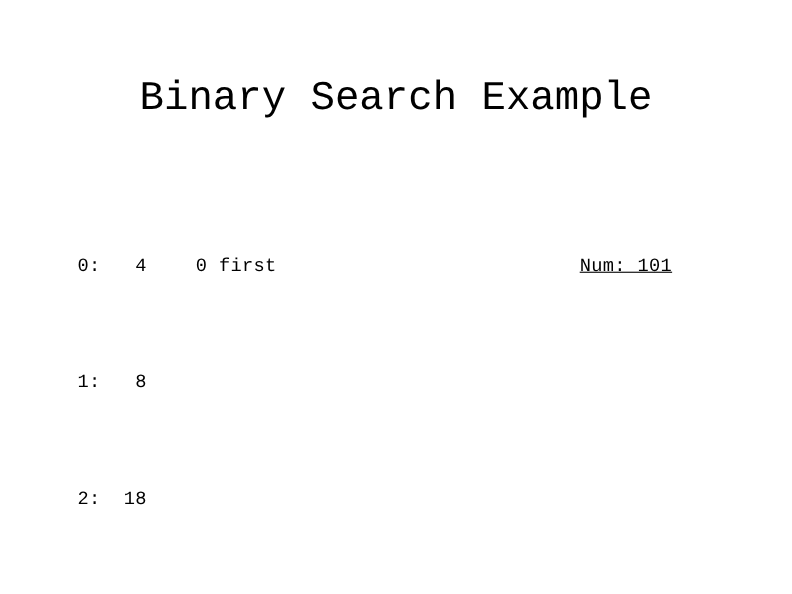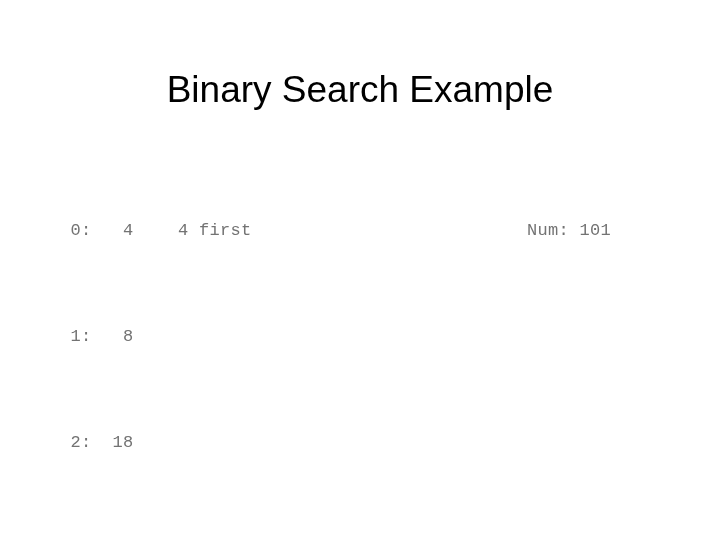--- a/index.html
+++ b/index.html
@@ -19,21 +19,21 @@
     width: 720px;
     height: 540px;
     background: #ffffff;
   }
   #slide-title {
     position: absolute;
     left: 0;
     top: 68px;
     width: 720px;
     text-align: center;
-    font-family: Liberation Sans, sans-serif;
+    font-family: Liberation Mono, monospace;
     font-size: 37px;
     font-weight: 400;
     line-height: 44px;
     color: #000000;
     white-space: nowrap;
     letter-spacing: 0px;
   }
   
   #trace-body {
     position: absolute;
@@ -47,44 +47,44 @@
     white-space: pre;
     letter-spacing: 0.30px;
   }
   .trace-row {
     height: 26.5px;
     position: relative;
     white-space: pre;
   }
   .cell {
     position: absolute;
-    top: 0;
+    top: 12px;
     white-space: pre;
-    color: #737373;
+    color: #000000;
   }
   
   .col-index   { left: 0px;   width: 98px; text-align: left; }
   .col-c2      { left: 118px; }
   .col-c3      { left: 228px; }
   .col-c4      { left: 334px; }
   .col-c5      { left: 423px; }
-  .col-num     { left: 467px; }
+  .col-num     { left: 467px; text-decoration: underline; }
 </style>
 </head>
 <body>
 
 <div id="slide">
 
   <div id="slide-title">Binary Search Example</div>
 
   <div id="trace-body">
 
     <div class="trace-row">
       <span class="cell col-index"> 0:   4</span>
-      <span class="cell col-c2">4 first</span>
+      <span class="cell col-c2">0 first</span>
       <span class="cell col-c3"></span>
       <span class="cell col-c4"></span>
       <span class="cell col-c5"></span>
       <span class="cell col-num">Num: 101</span>
     </div>
 
     <div class="trace-row">
       <span class="cell col-index"> 1:   8</span>
       <span class="cell col-c2"></span>
       <span class="cell col-c3"></span>

